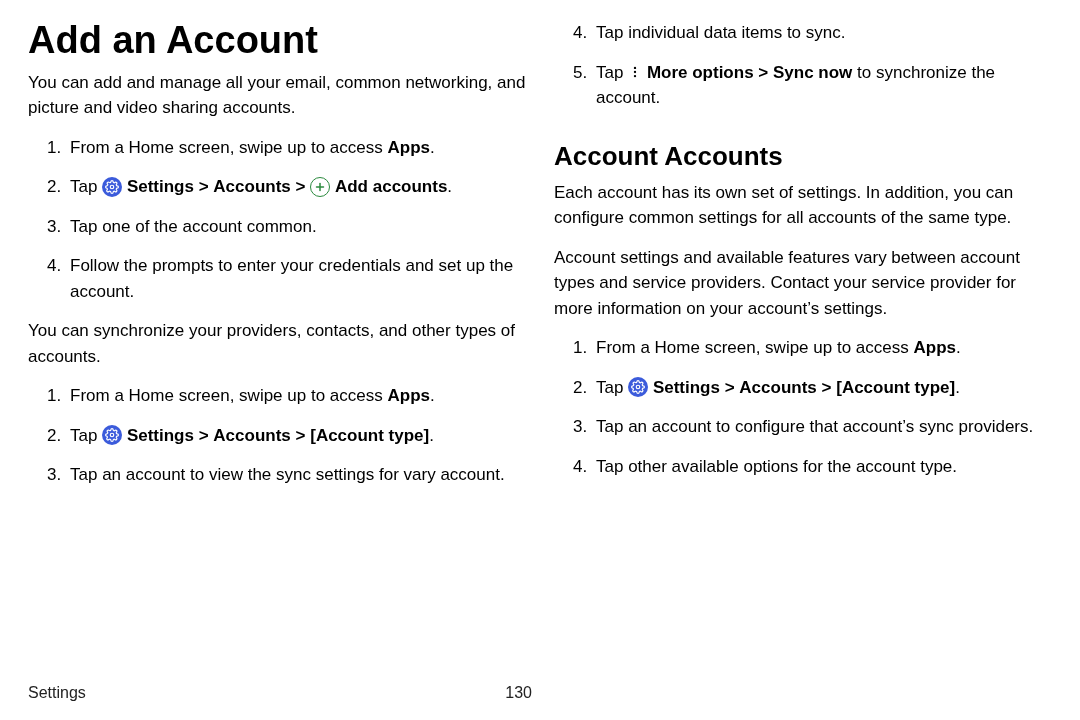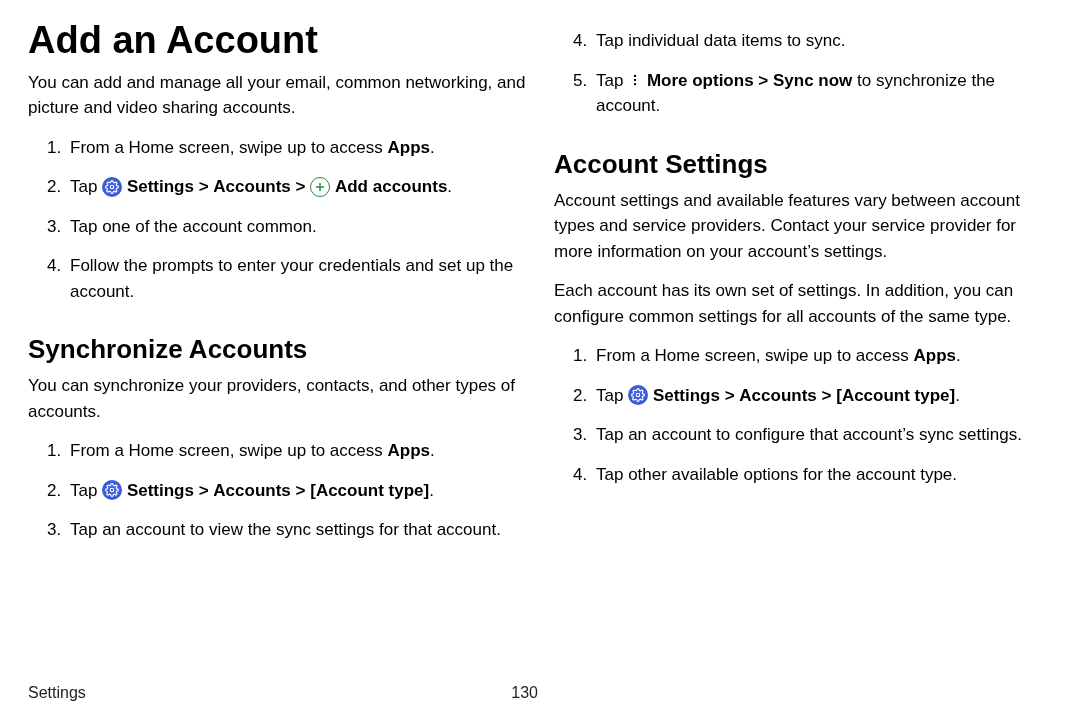--- a/index.html
+++ b/index.html
@@ -78,24 +78,24 @@
   .icon-more svg { width: 14px; height: 18px; }
   .chev { font-weight: 700; }
   .footer {
     display: flex;
     justify-content: space-between;
     font-size: 16px;
     color: #222;
     padding-top: 10px;
     max-width: 520px;
   }
-  .footer .pagenum { margin-left: auto; margin-right: 10px; text-align: right; }
+  .footer .pagenum { margin-left: auto; margin-right: 16px; text-align: right; }
   
   .col-right ol.toplist { margin-top: 0; }
-  .col-right .toplist li:first-child { margin-top: 8px; }
+  .col-right .toplist li:first-child { margin-top: 0; }
 </style>
 </head>
 <body>
 
 <div class="page">
   <div class="columns">
 
     <div class="col">
       <h1>Add an Account</h1>
       <p class="intro">You can add and manage all your email, common networking, and picture and video sharing accounts.</p>
@@ -121,42 +121,41 @@
                 <line x1="12" y1="5" x2="12" y2="19"></line>
                 <line x1="5" y1="12" x2="19" y2="12"></line>
               </svg>
           </span>
           <span class="bold"> Add accounts</span><span>.</span>
         </li>
         <li>Tap one of the account common.</li>
         <li>Follow the prompts to enter your credentials and set up the account.</li>
       </ol>
 
-      <h2>Synchronize Accounts</h2>
       <p class="intro">You can synchronize your providers, contacts, and other types of accounts.</p>
 
       <ol>
         <li>
           <span>From a Home screen, swipe up to access </span><span class="bold">Apps</span><span>.</span>
         </li>
         <li>
           <span>Tap </span>
           <span class="icon icon-settings-circle">
             <svg viewBox="0 0 24 24" fill="none" stroke="currentColor" stroke-width="2">
                 <circle cx="12" cy="12" r="3"></circle>
                 <path d="M19.4 15a1.7 1.7 0 0 0 .34 1.87l.06.06a2 2 0 1 1-2.83 2.83l-.06-.06a1.7 1.7 0 0 0-1.87-.34 1.7 1.7 0 0 0-1.03 1.56V21a2 2 0 0 1-4 0v-.09a1.7 1.7 0 0 0-1.11-1.56 1.7 1.7 0 0 0-1.87.34l-.6.06a2 2 0 1 1-2.83-2.83l.06-.06a1.7 1.7 0 0 0 .34-1.87 1.7 1.7 0 0 0-1.56-1.03H3a2 2 0 0 1 0-4h.09a1.7 1.7 0 0 0 1.56-1.11 1.7 1.7 0 0 0-.34-1.87l-.06-.06a2 2 0 1 1 2.83-2.83l.06.06a1.7 1.7 0 0 0 1.87.34H9a1.7 1.7 0 0 0 1.03-1.56V3a2 2 0 0 1 4 0v.09a1.7 1.7 0 0 0 1.03 1.56 1.7 1.7 0 0 0 1.87-.34l.06-.06a2 2 0 1 1 2.83 2.83l-.06.06a1.7 1.7 0 0 0-.34 1.87V9a1.7 1.7 0 0 0 1.56 1.03H21a2 2 0 0 1 0 4h-.09a1.7 1.7 0 0 0-1.56 1.03z"></path>
               </svg>
           </span>
           <span class="bold"> Settings</span>
           <span class="bold chev">&gt;</span>
           <span class="bold">Accounts</span>
           <span class="bold chev">&gt;</span>
           <span class="bold">[Account type]</span><span>.</span>
         </li>
-        <li>Tap an account to view the sync settings for that account.</li>
+        <li>Tap an account to view the sync settings for vary account.</li>
       </ol>
     </div>
 
     <div class="col col-right">
       <ol class="toplist" start="4">
         <li>Tap individual data items to sync.</li>
         <li>
           <span>Tap </span>
           <span class="icon icon-more">
             <svg viewBox="0 0 24 24" fill="currentColor">
@@ -165,43 +164,43 @@
                 <circle cx="12" cy="19" r="2"></circle>
               </svg>
           </span>
           <span class="bold"> More options</span>
           <span class="bold chev">&gt;</span>
           <span class="bold">Sync now</span>
           <span> to synchronize the account.</span>
         </li>
       </ol>
 
-      <h2>Account Settings</h2>
+      <h2>Account Accounts</h2>
+      <p class="para">Each account has its own set of settings. In addition, you can configure common settings for all accounts of the same type.</p>
       <p class="para">Account settings and available features vary between account types and service providers. Contact your service provider for more information on your account’s settings.</p>
-      <p class="para">Each account has its own set of settings. In addition, you can configure common settings for all accounts of the same type.</p>
 
       <ol>
         <li>
           <span>From a Home screen, swipe up to access </span><span class="bold">Apps</span><span>.</span>
         </li>
         <li>
           <span>Tap </span>
           <span class="icon icon-settings-circle">
             <svg viewBox="0 0 24 24" fill="none" stroke="currentColor" stroke-width="2">
                 <circle cx="12" cy="12" r="3"></circle>
                 <path d="M19.4 15a1.7 1.7 0 0 0 .34 1.87l.06.06a2 2 0 1 1-2.83 2.83l-.06-.06a1.7 1.7 0 0 0-1.87-.34 1.7 1.7 0 0 0-1.03 1.56V21a2 2 0 0 1-4 0v-.09a1.7 1.7 0 0 0-1.11-1.56 1.7 1.7 0 0 0-1.87.34l-.6.06a2 2 0 1 1-2.83-2.83l.06-.06a1.7 1.7 0 0 0 .34-1.87 1.7 1.7 0 0 0-1.56-1.03H3a2 2 0 0 1 0-4h.09a1.7 1.7 0 0 0 1.56-1.11 1.7 1.7 0 0 0-.34-1.87l-.06-.06a2 2 0 1 1 2.83-2.83l.06.06a1.7 1.7 0 0 0 1.87.34H9a1.7 1.7 0 0 0 1.03-1.56V3a2 2 0 0 1 4 0v.09a1.7 1.7 0 0 0 1.03 1.56 1.7 1.7 0 0 0 1.87-.34l.06-.06a2 2 0 1 1 2.83 2.83l-.06.06a1.7 1.7 0 0 0-.34 1.87V9a1.7 1.7 0 0 0 1.56 1.03H21a2 2 0 0 1 0 4h-.09a1.7 1.7 0 0 0-1.56 1.03z"></path>
               </svg>
           </span>
           <span class="bold"> Settings</span>
           <span class="bold chev">&gt;</span>
           <span class="bold">Accounts</span>
           <span class="bold chev">&gt;</span>
           <span class="bold">[Account type]</span><span>.</span>
         </li>
-        <li>Tap an account to configure that account’s sync settings.</li>
+        <li>Tap an account to configure that account’s sync providers.</li>
         <li>Tap other available options for the account type.</li>
       </ol>
     </div>
 
   </div>
 
   <div class="footer">
     <span>Settings</span>
     <span class="pagenum">130</span>
   </div>

